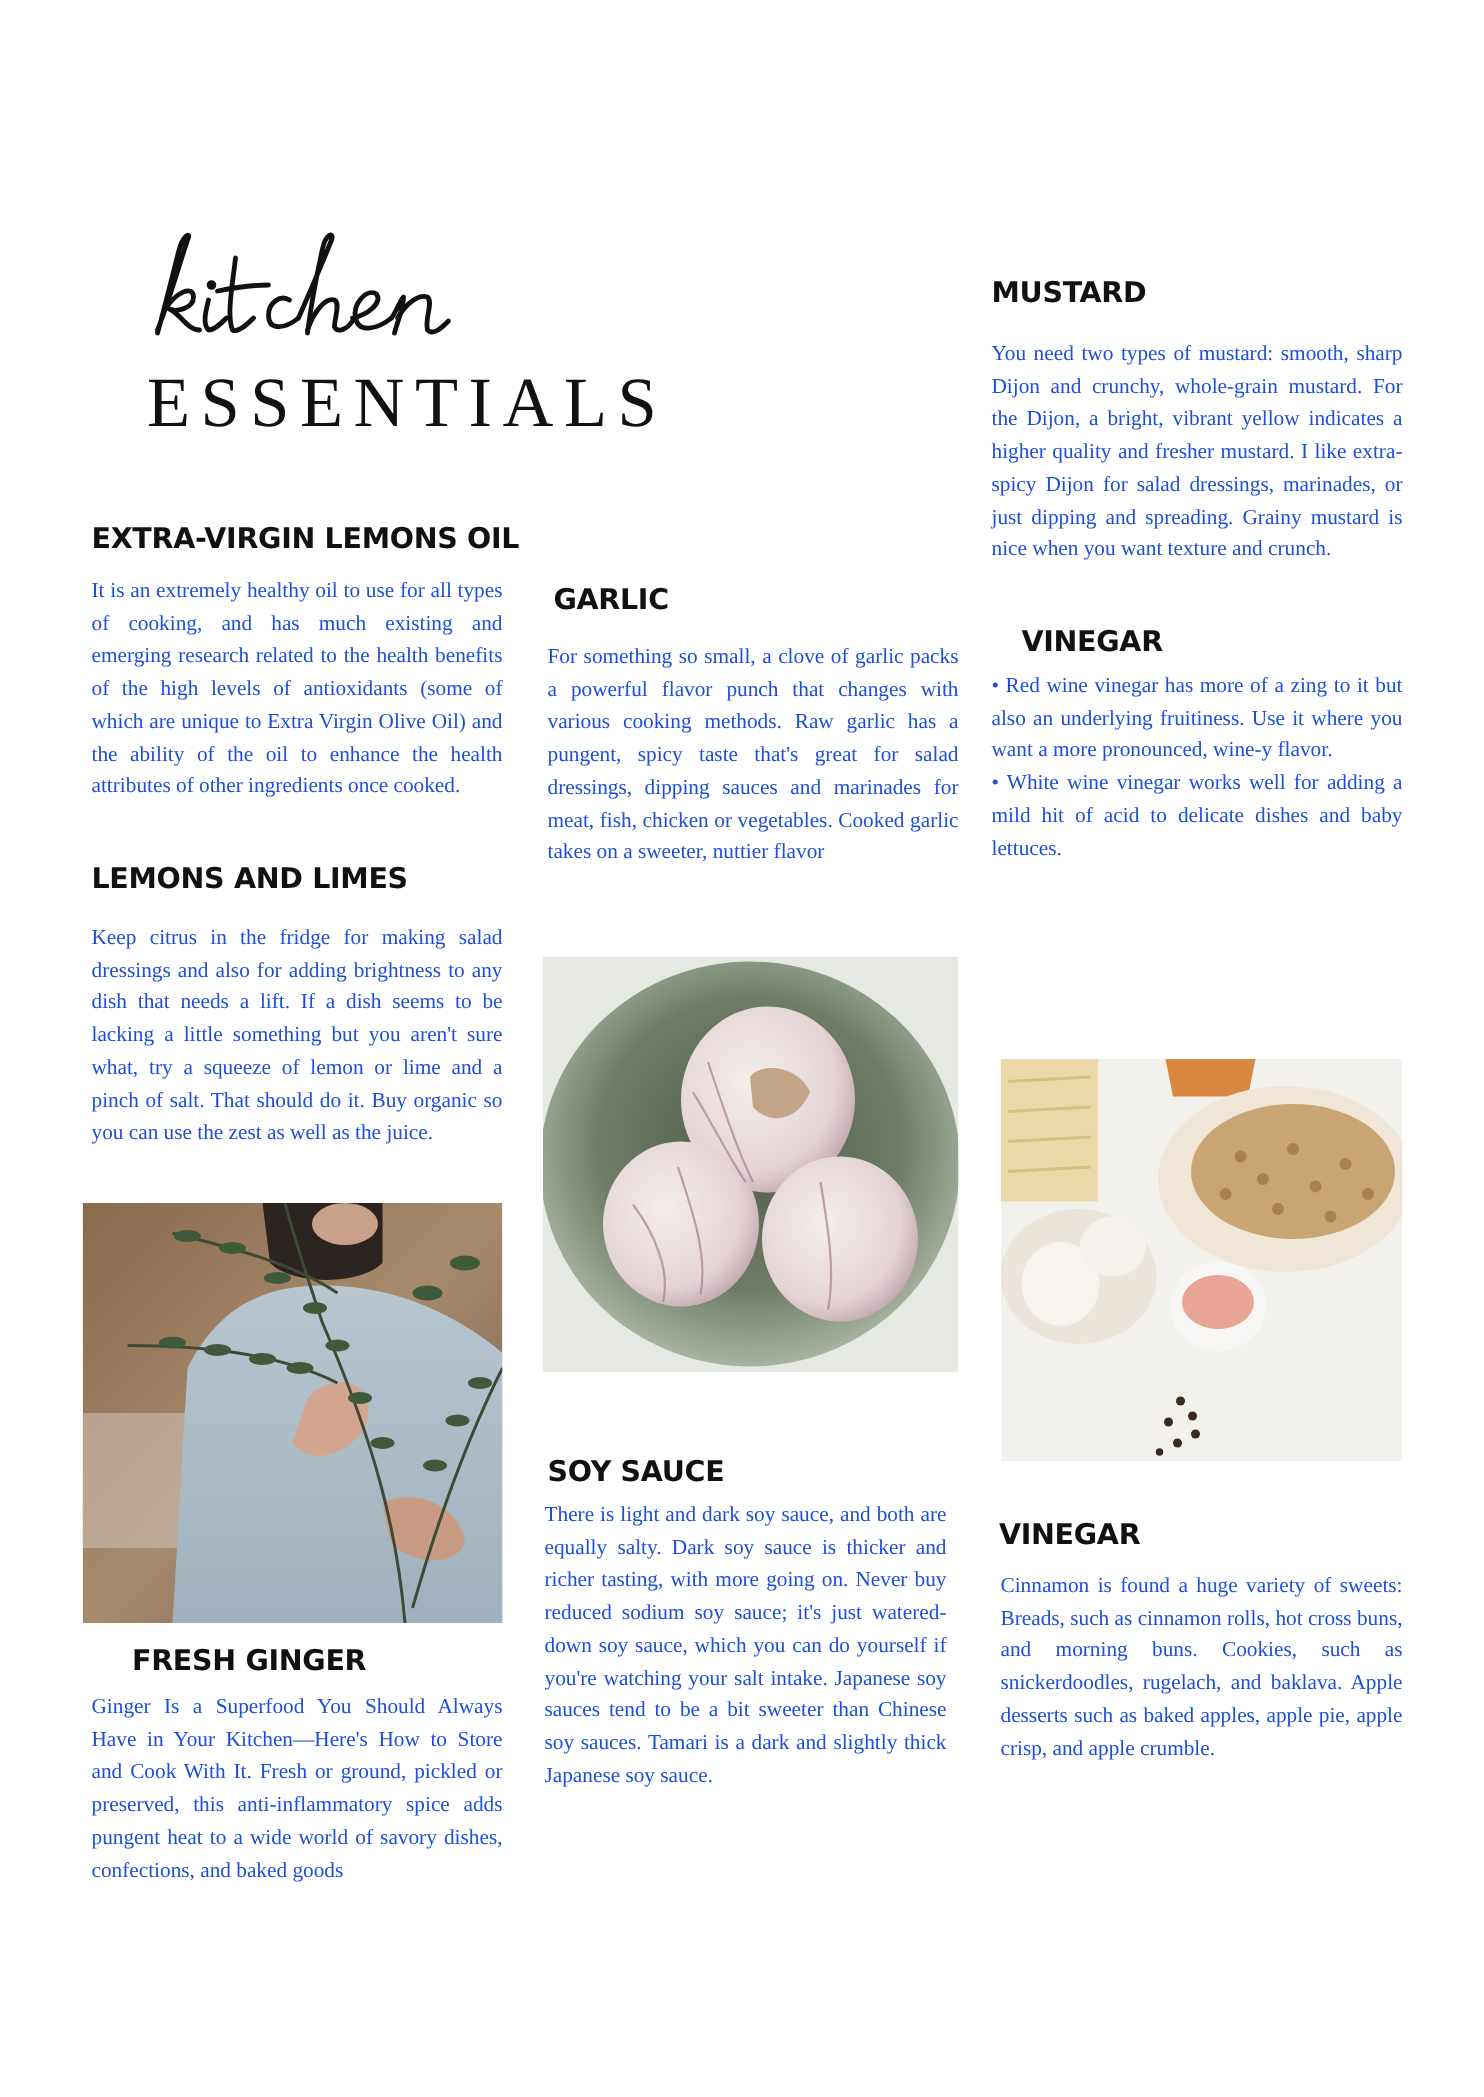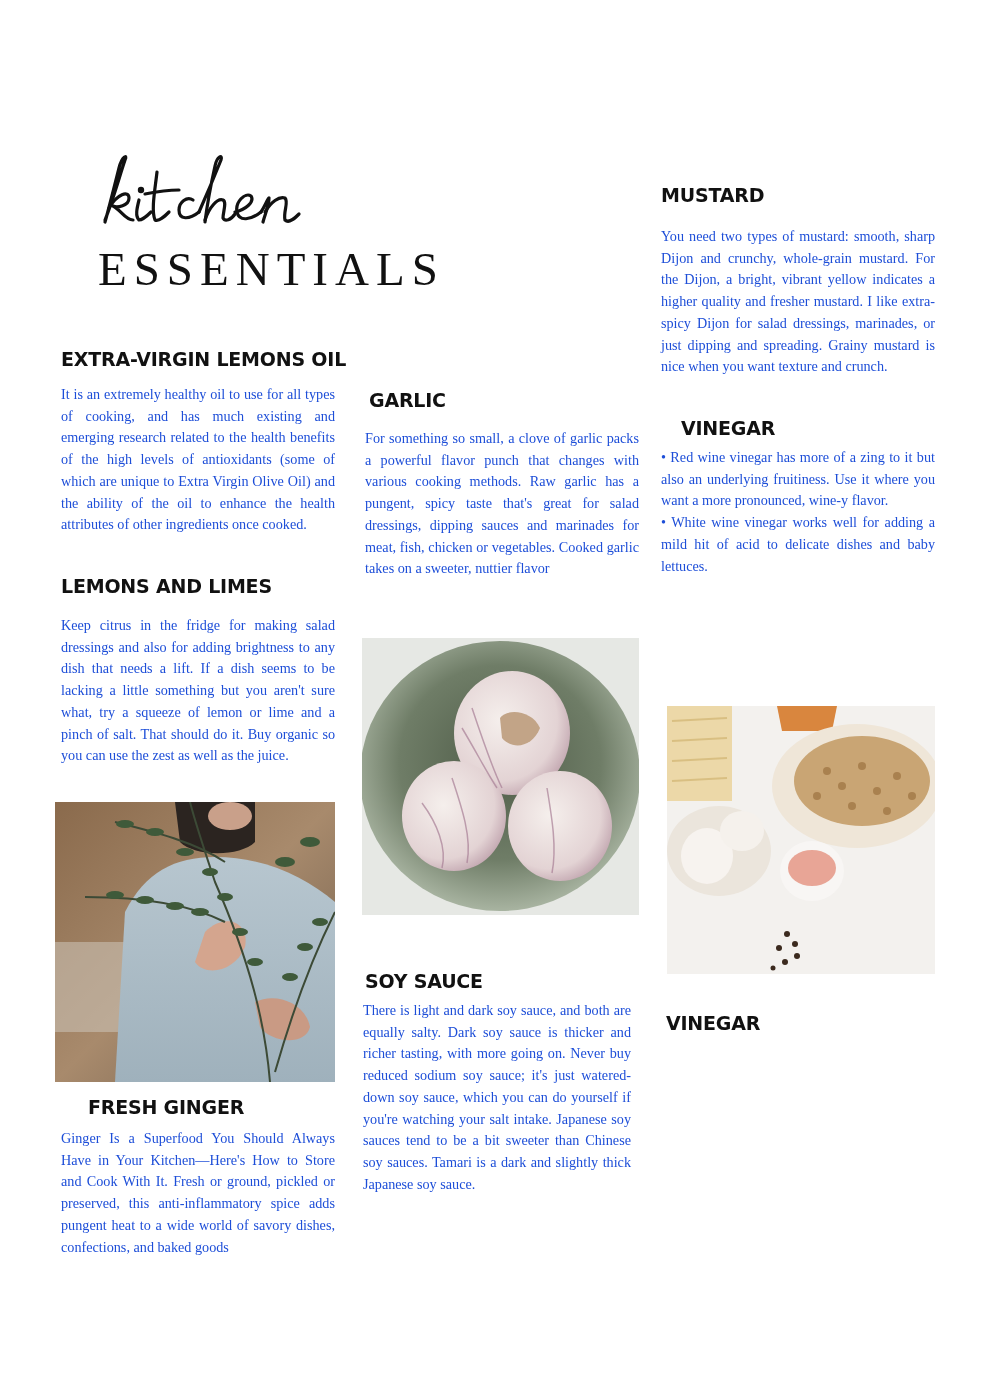--- a/index.html
+++ b/index.html
@@ -214,13 +214,14 @@
         <circle cx="112" cy="242" r="3"></circle>
       <circle cx="130" cy="250" r="3"></circle>
         <circle cx="118" cy="256" r="3"></circle>
         <circle cx="106" cy="262" r="2.5"></circle>
     </g>
   </svg>
 </div>
 
 <div class="abs heading" style="left:666px; top:1012px;">VINEGAR</div>
 <div class="abs body-text" style="left:667px; top:1047px; width:268px;">
+  <p>Cinnamon is found a huge variety of sweets: Breads, such as cinnamon rolls, hot cross buns, and morning buns. Cookies, such as snickerdoodles, rugelach, and baklava. Apple desserts such as baked apples, apple pie, apple crisp, and apple crumble.</p>
 </div>
 
 </body></html>

